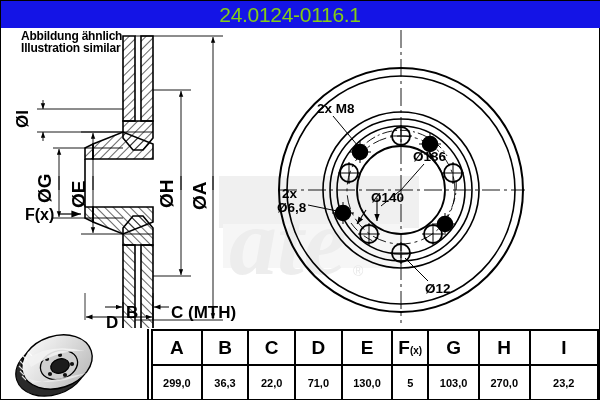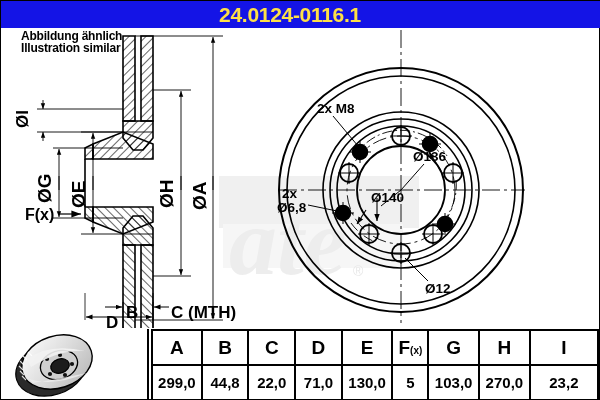--- a/index.html
+++ b/index.html
@@ -8,21 +8,21 @@
     font-family:"Liberation Sans",sans-serif;color:#000;
   }
   #page{position:relative;width:600px;height:400px;box-sizing:border-box;border:1px solid #000;}
 
   
   #header{
     position:absolute;left:0;top:0;width:600px;height:27px;
     background:#1414e6;display:flex;align-items:center;justify-content:center;
   }
   #header .hnum{
-    color:#fde047;font-size:21px;font-weight:bold;letter-spacing:-0.3px;
+    color:#84cc16;font-size:21px;font-weight:normal;letter-spacing:-0.3px;
     line-height:1;font-family:"Liberation Sans",sans-serif;
   }
   #header .gap{display:inline-block;width:22px;}
 
   
   #illnote{
     position:absolute;left:20px;top:30px;font-size:12px;font-weight:bold;
     line-height:11.5px;letter-spacing:-0.2px;
   }
 
@@ -40,21 +40,21 @@
 
   table#dims{
     position:absolute;left:150px;top:0;border-collapse:collapse;
     font-family:"Liberation Sans",sans-serif;
   }
   table#dims td{
     border:2px solid #000;text-align:center;font-weight:bold;
     padding:0;height:33px;
   }
   table#dims tr.hdr td{font-size:19px;}
-  table#dims tr.val td{font-size:15px;margin-top:40px;}
+  table#dims tr.val td{font-size:11px;margin-top:40px;}
   table#dims td.fx{font-size:15px;}
   table#dims td.fx .sub{font-size:10px;}
 </style>
 </head>
 <body>
 
 <div id="page">
 
   <div id="header">
     <span class="hnum">24.0124-0116.1</span>
@@ -338,21 +338,21 @@
         <td style="width:45px">C</td>
         <td style="width:45px">D</td>
         <td style="width:49px">E</td>
         <td style="width:34px" class="fx">F<span class="sub">(x)</span></td>
         <td style="width:49px">G</td>
         <td style="width:49px">H</td>
         <td style="width:67px">I</td>
       </tr>
       <tr class="val">
         <td>299,0</td>
-        <td>44,8</td>
+        <td>36,3</td>
         <td>22,0</td>
         <td>71,0</td>
         <td>130,0</td>
         <td>5</td>
         <td>103,0</td>
         <td>270,0</td>
         <td>23,2</td>
       </tr>
     </tbody>
       </table>

